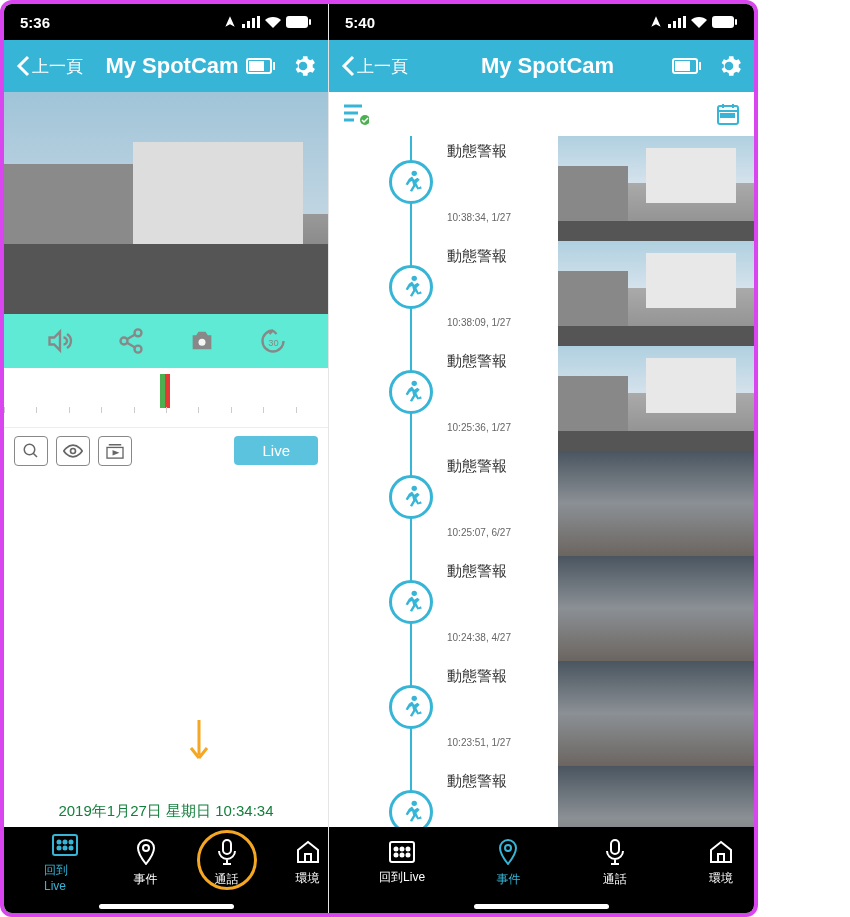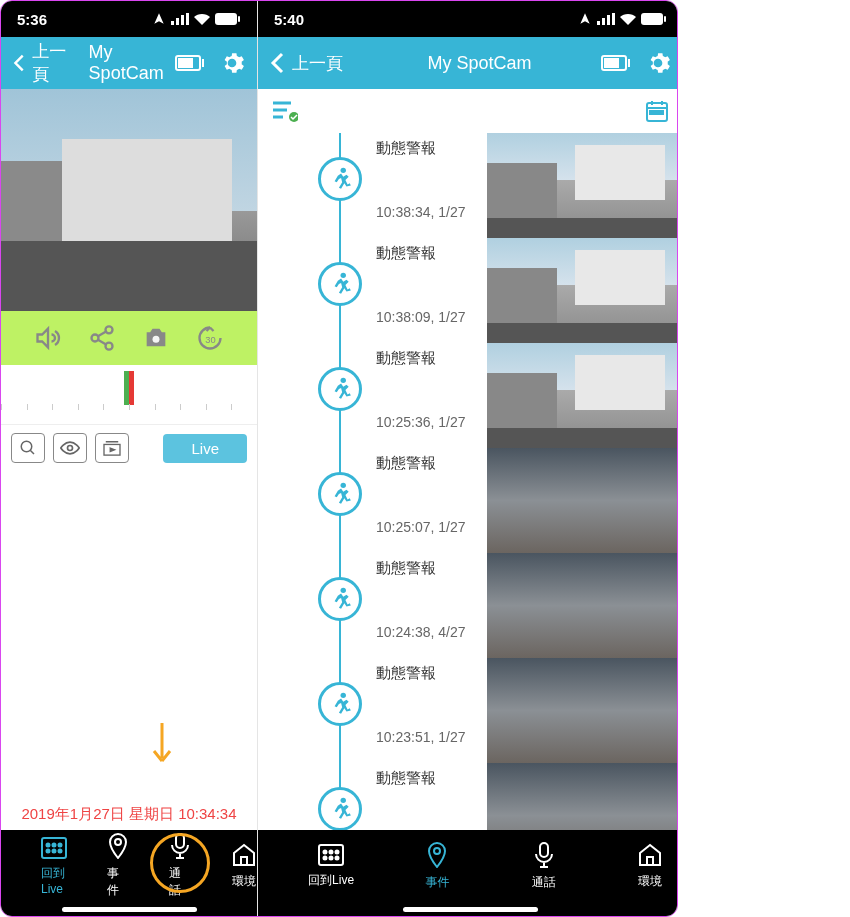--- a/index.html
+++ b/index.html
@@ -1,79 +1,79 @@
 <!DOCTYPE html>
 <html><head>
 <meta charset="utf-8">
 <style>
 * { margin: 0; padding: 0; box-sizing: border-box; }
 body { font-family: -apple-system, "Helvetica Neue", sans-serif; background: #fff; }
-.wrapper { display: flex; width: 678px; height: 917px; border: 1px solid #d946ef; border-radius: 12px; overflow: hidden; }
+.wrapper { display: flex; width: 758px; height: 917px; border: 4px solid #d946ef; border-radius: 12px; overflow: hidden; }
 .phone { width: 425px; height: 100%; display: flex; flex-direction: column; background: #fff; position: relative; border-right: 1px solid #e5e5e5; }
 .phone:last-child { border-right: none; }
 
 
 .status-bar { height: 36px; background: #000; color: #fff; display: flex; align-items: center; justify-content: space-between; padding: 0 16px; font-size: 15px; font-weight: 600; }
 .status-right { display: flex; align-items: center; gap: 5px; }
 .status-right svg { fill: #fff; }
 
 
 .nav-header { height: 52px; background: #37b5d6; color: #fff; display: flex; align-items: center; justify-content: space-between; padding: 0 12px; }
-.nav-back { display: flex; align-items: center; font-size: 17px; gap: 8px; }
-.nav-title { font-size: 18px; font-weight: 400; margin-left: 15px; }
+.nav-back { display: flex; align-items: center; font-size: 17px; gap: 2px; }
+.nav-title { font-size: 22px; font-weight: 700; margin-left: 15px; }
 .nav-actions { display: flex; align-items: center; gap: 14px; }
 
 
 .video-preview { height: 222px; position: relative; background: linear-gradient(180deg,#a0c4d8 0%,#c0d5e2 55%,#999 55%,#6b6b6b 100%); display: flex; align-items: center; justify-content: center; overflow: hidden; }
 .live-btn-overlay { background: rgba(96,195,219,.85); color: #fff; padding: 10px 22px; font-size: 17px; border-radius: 2px; }
 .building-left { position:absolute; left:0; bottom:30px; width:130px; height:120px; background:#8a8a8a; }
 .building-right { position:absolute; right:25px; top:50px; width:170px; height:110px; background:#ddd; }
 .balcony-rail { position:absolute; bottom:0; left:0; right:0; height:70px; background:#555; }
 
-.video-controls { height: 54px; background: #bef264; display: flex; align-items: center; justify-content: space-around; padding: 0 20px; }
+.video-controls { height: 54px; background: #5eead4; display: flex; align-items: center; justify-content: space-around; padding: 0 20px; }
 .video-controls svg { width: 28px; height: 28px; }
 
 .timeline-strip { height: 60px; position: relative; background: #fff; border-bottom: 1px solid #eee;}
 .timeline-bar { position: absolute; top: 6px; left: 48%; width: 8px; height: 34px; }
 .tl-green { position:absolute; left:0; width:5px; height:100%; background:#4caf50;}
 .tl-red { position:absolute; left:5px; width:5px; height:100%; background:#e53935;}
 .timeline-ticks { position: absolute; bottom: 8px; left: 0; right: 0; height: 12px; display: flex; }
 .tick { flex:1; border-left:1px solid #ccc; height:6px; }
 .time-labels { display: flex; justify-content: space-between; padding: 6px 30px 8px; font-size: 15px; color: #333; }
 
-.controls-row { display: flex; align-items: center; justify-content: space-between; padding: 8px 10px 4px; }
+.controls-row { display: flex; align-items: flex-start; justify-content: space-between; padding: 8px 10px 4px; }
 .controls-icons { display: flex; gap: 8px; }
 .icon-box { width: 34px; height: 30px; border: 1.5px solid #888; border-radius: 4px; display: flex; align-items: center; justify-content: center; }
 .live-button { background: #5cc3df; color: #fff; padding: 6px 28px; border-radius: 4px; font-size: 15px; }
 
 .flex-fill { flex: 1; position: relative; }
 .annotation { position: absolute; bottom: 110px; left: 0; right: 0; text-align: center; color: #f5a623; font-size: 22px; font-weight: 500; }
 .arrow-svg { position: absolute; bottom: 62px; left: 50%; margin-left: 18px; }
-.datetime-label { position: absolute; bottom: 6px; left: 0; right: 0; text-align: center; font-size: 15px; color: #ef4444; }
+.datetime-label { position: absolute; bottom: 6px; left: 0; right: 0; text-align: center; font-size: 15px; color: #15803d; }
 
 
 .tab-bar { height: 72px; background: #000; display: flex; }
 .tab-item { flex: 1; display: flex; flex-direction: column; align-items: center; justify-content: center; gap: 3px; color: #fff; font-size: 12px; padding-left: 40px; }
 .tab-item.active { color: #37b5d6; }
 .tab-item.circled { position: relative; }
 .tab-circle { position: absolute; width: 60px; height: 60px; border: 3px solid #f5a623; border-radius: 50%; top: 3px; }
 .home-indicator { height: 14px; background:#000; display:flex; align-items:center; justify-content:center; }
 .home-indicator::after { content:''; width:135px; height:5px; background:#fff; border-radius:3px; }
 
 
 .filter-row { height: 44px; display: flex; align-items: center; justify-content: space-between; padding: 0 14px; }
 .event-list { flex: 1; overflow: hidden; position: relative; }
 .event-row { display: flex; height: 105px; padding-left: 48px; }
 .event-left { width: 204px; display: flex; position: relative; }
 .event-timeline-col { width: 68px; display:flex; justify-content:center; position:relative; }
 .event-line { position:absolute; top:0; bottom:0; left:50%; width:2px; background:#37b5d6; margin-left:-1px; }
 .event-icon-circle { width: 44px; height: 44px; border: 3px solid #37b5d6; border-radius: 50%; background:#fff; display:flex; align-items:center; justify-content:center; position:relative; z-index:1; margin-top:24px; }
 .event-text { flex:1; display:flex; flex-direction:column; justify-content:space-between; padding: 6px 4px 18px 2px; }
 .event-title { font-size: 15px; color:#333; font-weight:500; }
-.event-time { font-size: 14px; color:#666; }
+.event-time { font-size: 10px; color:#666; }
 .event-thumb { width: 221px; height: 100%; position:relative; overflow:hidden; }
 .thumb-bg1 { width:100%; height:100%; background: linear-gradient(180deg,#b0d0e0 0%,#d5e2ec 45%,#aaa 45%,#888 100%); position:relative;}
 .thumb-bg2 { width:100%; height:100%; background: linear-gradient(180deg,#4a5560 0%,#8b9095 50%,#6b6560 100%); position:relative;}
 .tb-b1 { position:absolute; right:18px; top:12px; width:90px; height:55px; background:#e8e8e8;}
 .tb-b2 { position:absolute; left:0; bottom:15px; width:70px; height:60px; background:#888;}
 .tb-rail { position:absolute; bottom:0; left:0; right:0; height:20px; background:#555;}
 
 </style>
 </head>
 <body>
@@ -377,21 +377,21 @@
               <div class="event-line"></div>
               <div class="event-icon-circle">
                 <svg width="26" height="26" viewBox="0 0 24 24" fill="#37b5d6">
                   <circle cx="15" cy="4" r="2.5"></circle>
                   <path d="M13 7l-3 2-3 5 2 1 2-3 2-1 1 4-3 5 2 1 3-5 2 3 4-1-1-2-2 1-2-4 3-3-2-2-3 2z"></path>
                 </svg>
               </div>
             </div>
             <div class="event-text">
               <div class="event-title">動態警報</div>
-              <div class="event-time">10:25:07, 1/27</div>
+              <div class="event-time">10:25:07, 6/27</div>
             </div>
           </div>
           <div class="event-thumb">
             <div class="thumb-bg2"></div>
           </div>
         </div>
         <div class="event-row">
           <div class="event-left">
             <div class="event-timeline-col">
               <div class="event-line"></div>

